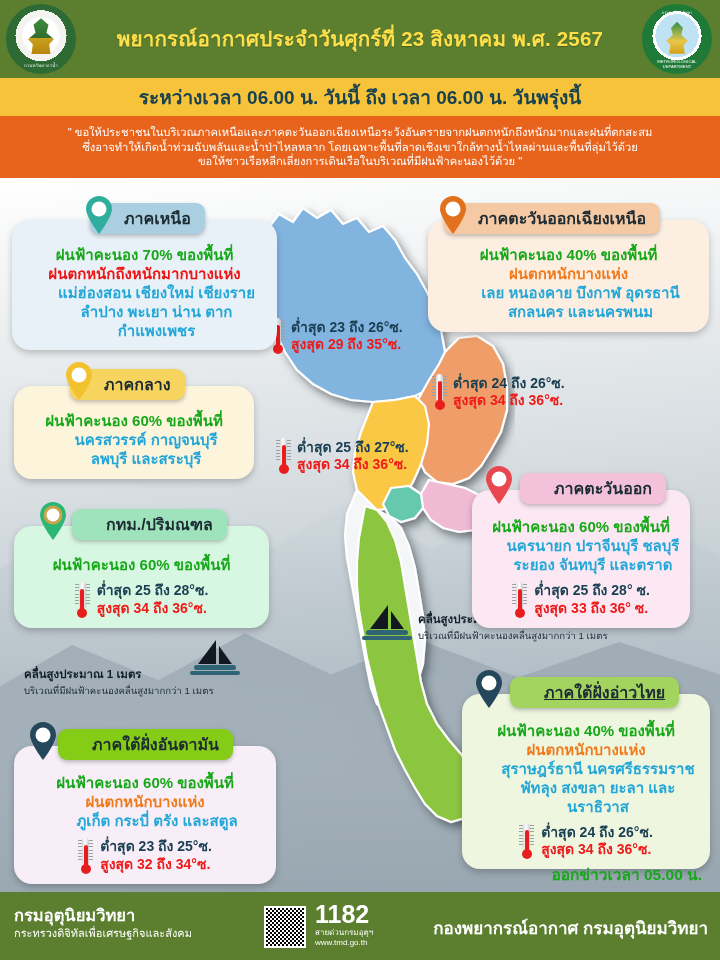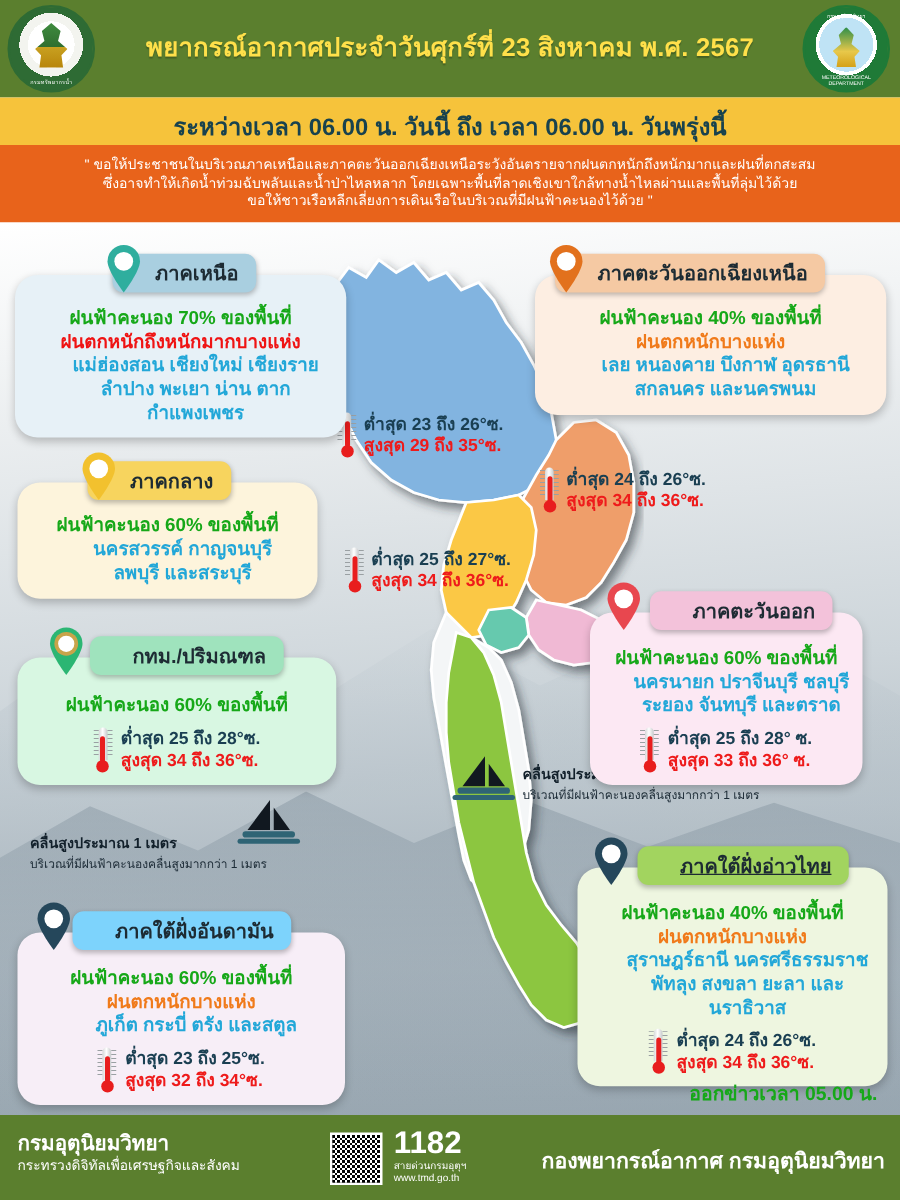--- a/index.html
+++ b/index.html
@@ -63,21 +63,21 @@
     color: #ffffff; font-size: 4.2px;
   }
   .logo-right .ring-text span { position: absolute; width: 100%; text-align: center; }
   .logo-right .rt-top { top: 3px; }
   .logo-right .rt-bottom { bottom: 3px; }
 
   
   .time-band {
     position: absolute; left: 0; top: 78px; width: 720px; height: 38px;
     background: #f6c33b;
-    display: flex; align-items: flex-end; justify-content: center;
+    display: flex; align-items: center; justify-content: center;
   }
   .time-text {
     color: #18424e; font-size: 19px; font-weight: bold; text-align: center;
   }
 
   
   .warn-band {
     position: absolute; left: 0; top: 116px; width: 720px; height: 62px;
     background: #e8631b;
     display: flex; align-items: center; justify-content: center;
@@ -266,21 +266,21 @@
 
           <path fill="#66c9ae" d="M146,300 L164,298 L176,306 L178,320 L170,330 L156,334 L144,328 L138,316 Z"></path>
 
           <path fill="#f4f6f7" d="M112,302 L132,322 L146,330 L156,340 L164,358 L170,380 L174,404 L178,428 L180,452 L178,476 L172,496 L164,512 L154,522 L142,524 L132,516 L126,500 L122,480 L118,458 L114,436 L110,414 L106,392 L102,370 L100,348 L102,326 Z"></path>
 
           <path fill="#8cc63f" d="M120,318 L132,322 L142,334 L150,352 L156,374 L160,398 L164,422 L168,446 L172,470 L176,494 L182,516 L192,536 L204,552 L216,566 L226,582 L232,600 L230,618 L220,630 L206,634 L192,628 L180,616 L170,600 L160,582 L150,562 L142,540 L134,518 L128,494 L122,470 L118,446 L114,422 L112,398 L112,374 L114,350 Z"></path>
         </g>
       </svg>
     </div>
 
-    <div class="maptemp" style="left:270px; top:140px;margin-top:12px;">
+    <div class="maptemp" style="left:270px; top:140px;">
       <div class="thermo">
         <div class="ticks"></div>
           <div class="tube"></div>
           <div class="merc"></div>
           <div class="ticks r"></div>
           <div class="bulb"></div>
       </div>
       <div class="tvals">
         <span class="t-min">ต่ำสุด 23 ถึง  26°ซ.</span>
         <span class="t-max">สูงสุด 29 ถึง 35°ซ.</span>
@@ -478,21 +478,21 @@
       </div>
     </div>
 
     <div class="callout" style="left:14px; top:568px; width:262px; background:#f7eef7;">
       <div class="pin" style="left:14px;">
         <svg width="30" height="40" viewBox="0 0 30 40">
           <path d="M15,39 C15,39 2,22 2,14 A13,13 0 1 1 28,14 C28,22 15,39 15,39 Z" fill="#25475b"></path>
           <circle cx="15" cy="14" r="7.5" fill="#ffffff"></circle>
         </svg>
       </div>
-      <div class="region-tab" style="left:44px; background:#7dd3fc;font-family:Liberation Serif, serif;">
+      <div class="region-tab" style="left:44px; background:#84cc16;font-family:Liberation Serif, serif;">
         <span>ภาคใต้ฝั่งอันดามัน</span>
       </div>
       <div style="height:20px;"></div>
       <span class="line l-green">ฝนฟ้าคะนอง 60% ของพื้นที่</span>
       <span class="line l-orange">ฝนตกหนักบางแห่ง</span>
       <span class="line l-blue">ภูเก็ต กระบี่ ตรัง และสตูล</span>
       <div class="temprow">
         <div class="thermo">
           <div class="ticks"></div>
             <div class="tube"></div>

